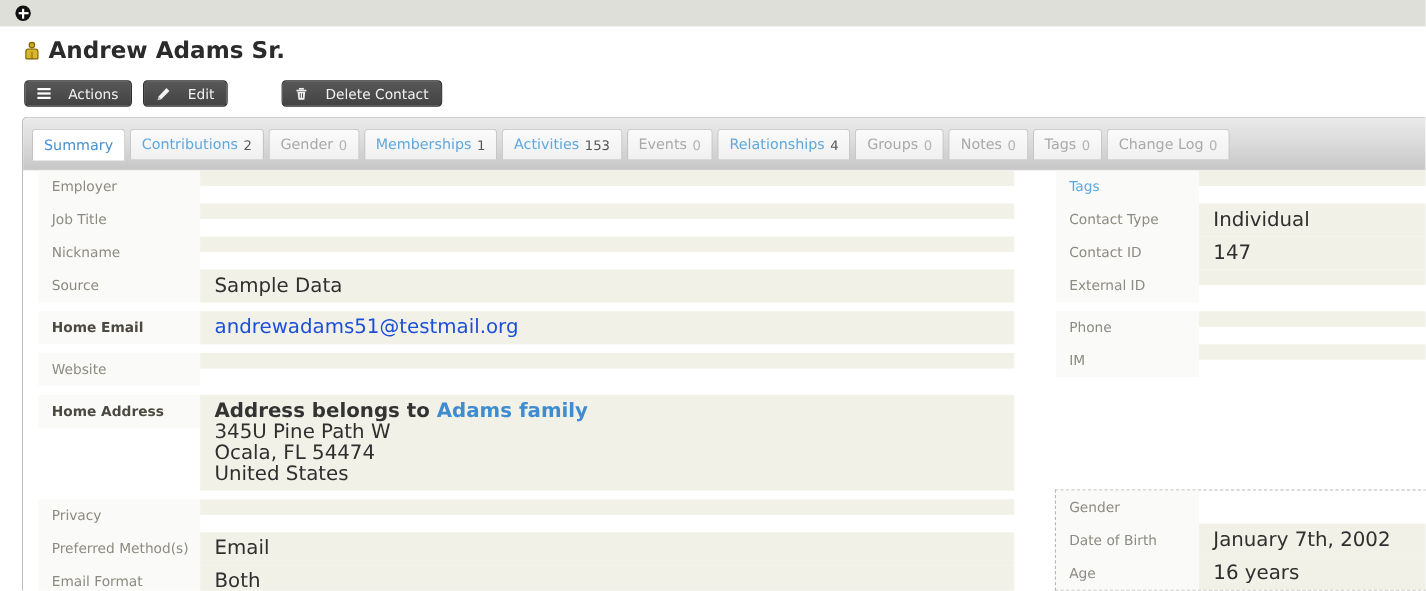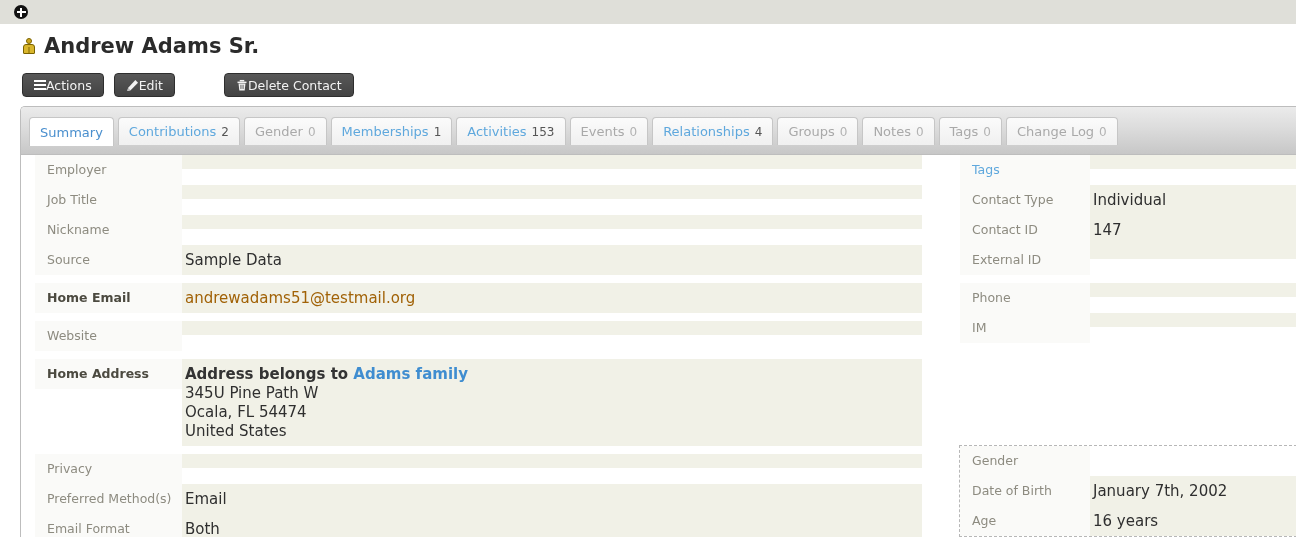--- a/index.html
+++ b/index.html
@@ -94,21 +94,21 @@
   
   .btn-row {
     position: absolute;
     left: 22px; top: 73px;
     display: flex;
     align-items: center;
   }
   .btn {
     display: inline-flex;
     align-items: center;
-    gap: 0;
+    gap: 16px;
     height: 24px;
     padding: 0 11px;
     background: linear-gradient(to bottom, #585858 0%, #434343 100%);
     border: 1px solid #2e2e2e;
     border-radius: 4px;
     color: #f2f2f2;
     font-size: 12.5px;
     font-family: "DejaVu Sans", "Liberation Sans", sans-serif;
     white-space: nowrap;
     cursor: pointer;
@@ -218,37 +218,37 @@
     background: #fafaf8;
     color: #8d8b80;
     font-size: 12.5px;
     padding: 7px 8px 7px 12px;
     line-height: 16px;
   }
   .fvalue {
     flex: 1 1 auto;
     background: #f1f1e7;
     color: #2f2f2f;
-    font-size: 15px;
-    padding: 7px 0 7px 3px;
+    font-size: 18px;
+    padding: 7px 0 7px 13px;
     line-height: 16px;
   }
   .col-left .flabel  { width: 147px; }
   .col-right .flabel { width: 130px; }
 
   .flabel.strong {
     color: #4c4a40;
     font-weight: bold;
   }
   .flabel.link {
     color: #5fa8dd;
     cursor: pointer;
   }
   .fvalue a, .link-blue {
-    color: #a16207;
+    color: #1d4ed8;
     text-decoration: none;
     cursor: pointer;
   }
   .addr-owner {
     font-weight: bold;
     color: #333333;
   }
   .addr-owner .link-blue { font-weight: bold; color: #3f8dd0; }
   .addr-line { display: block; padding-top: 3px; }
 </style>

